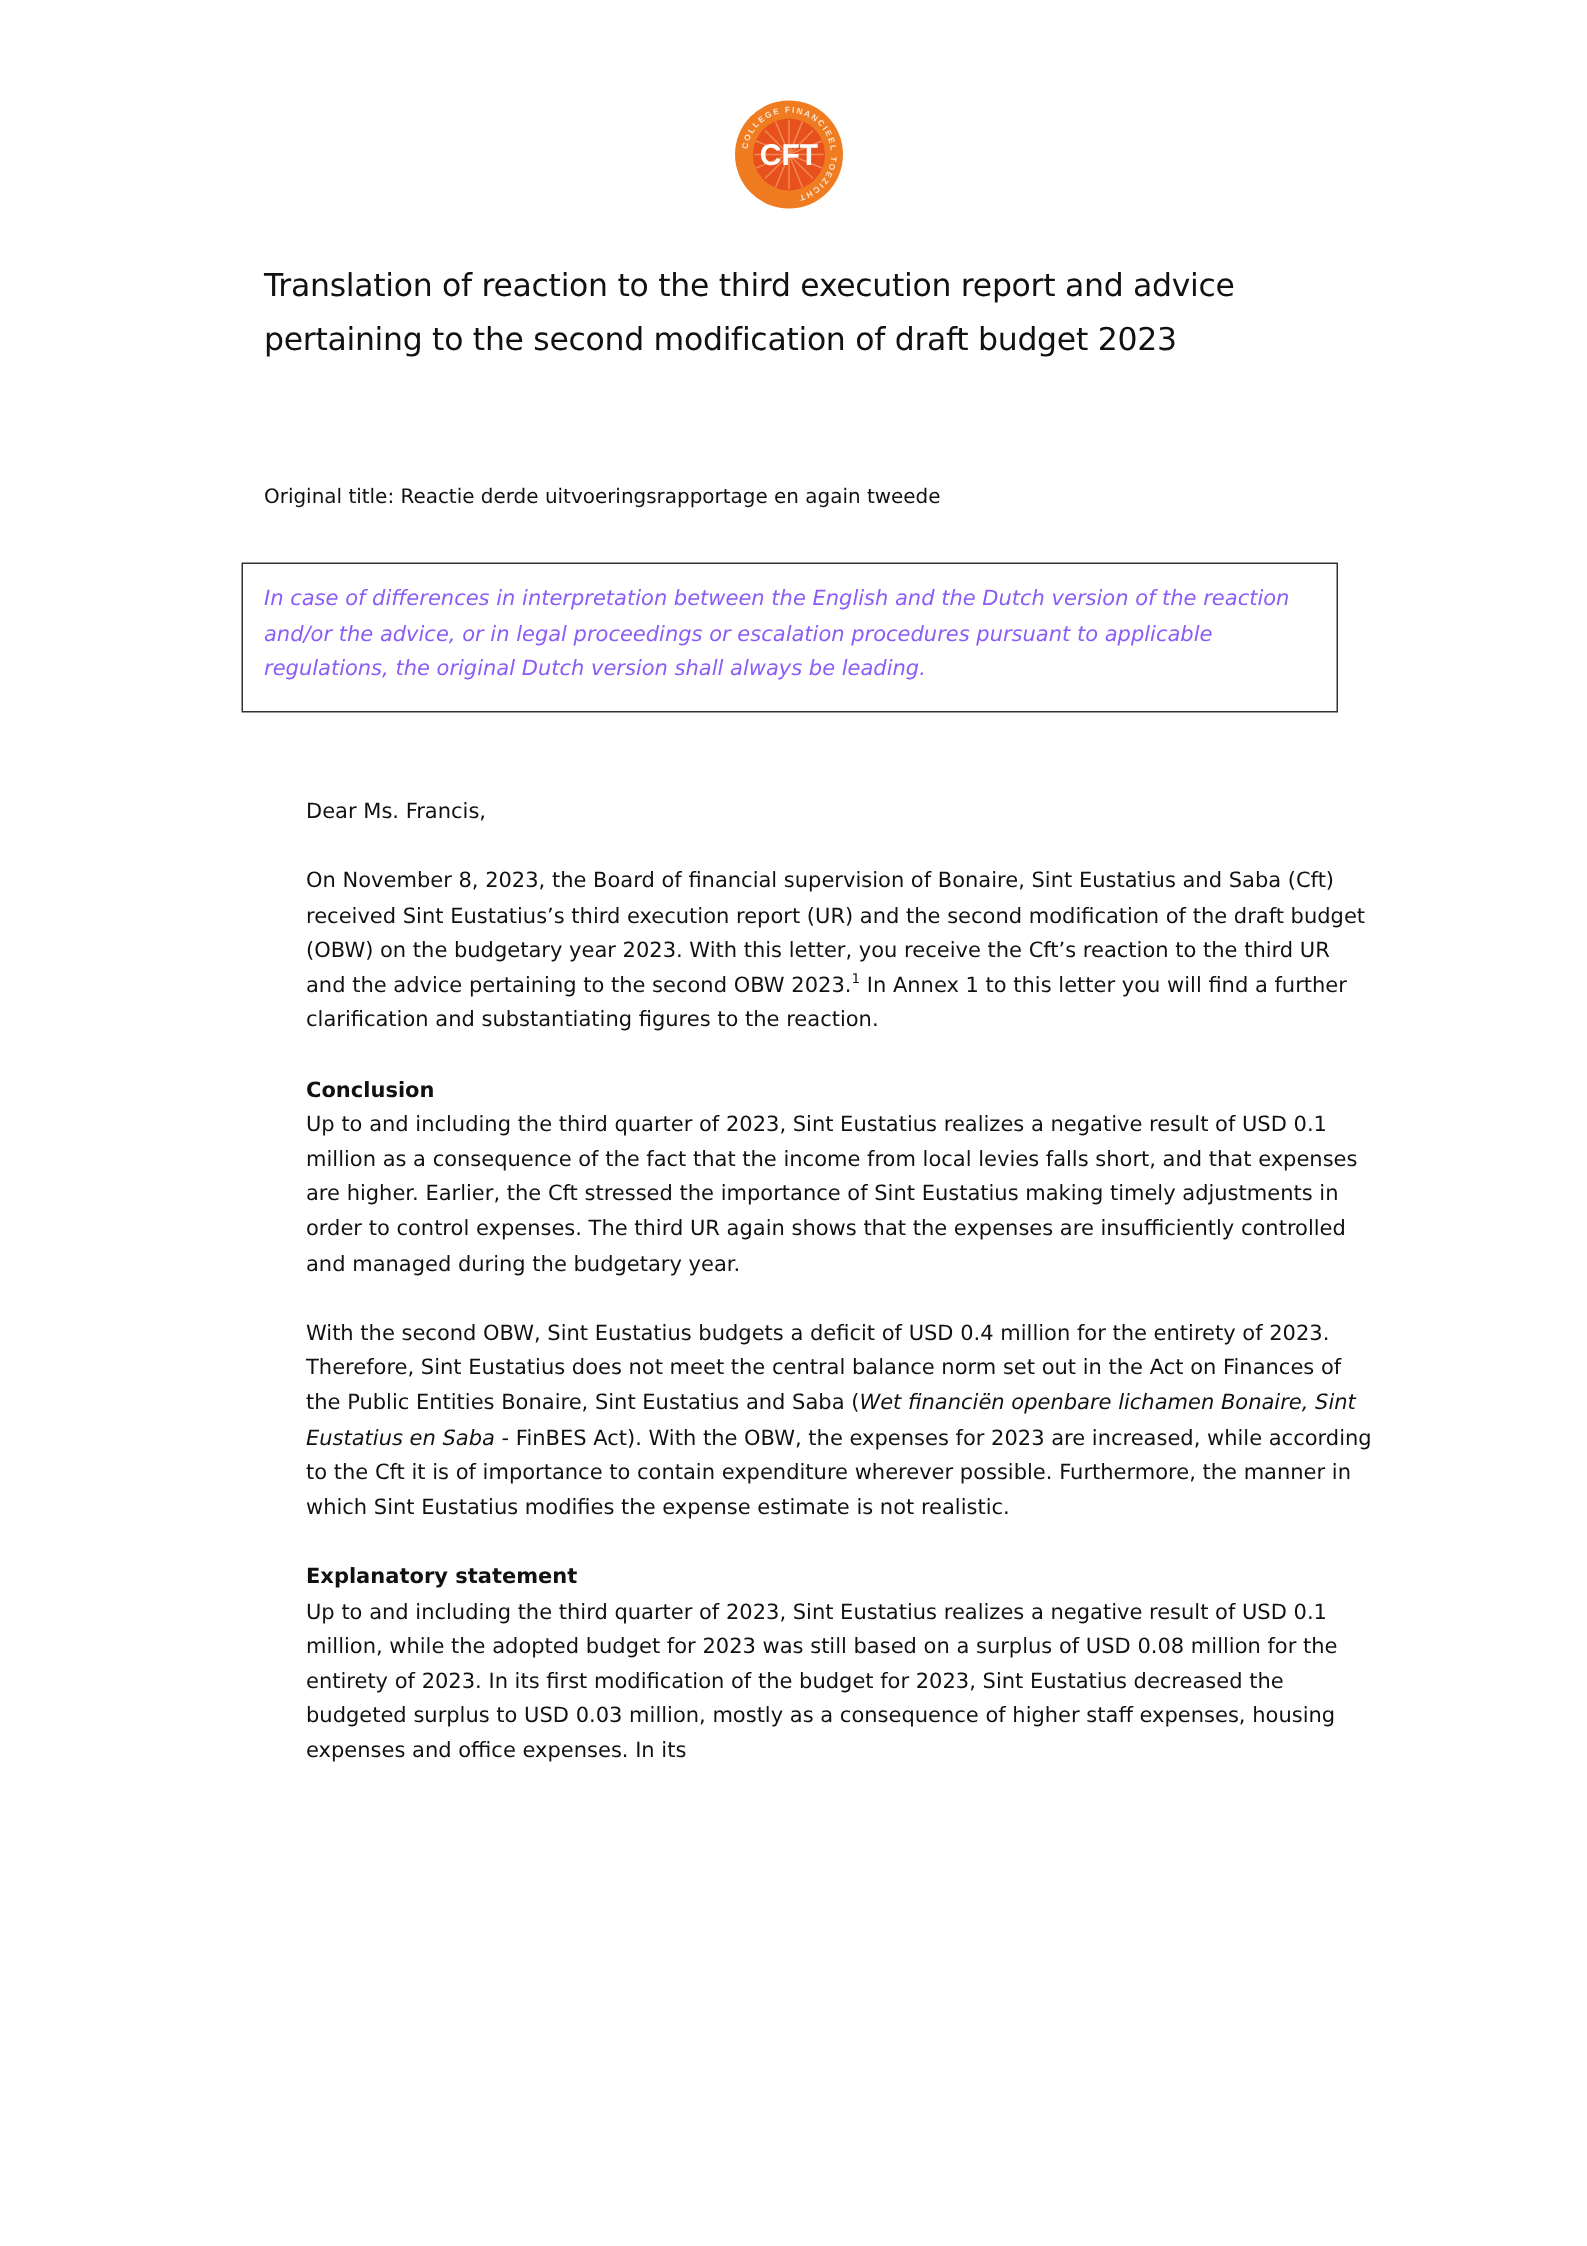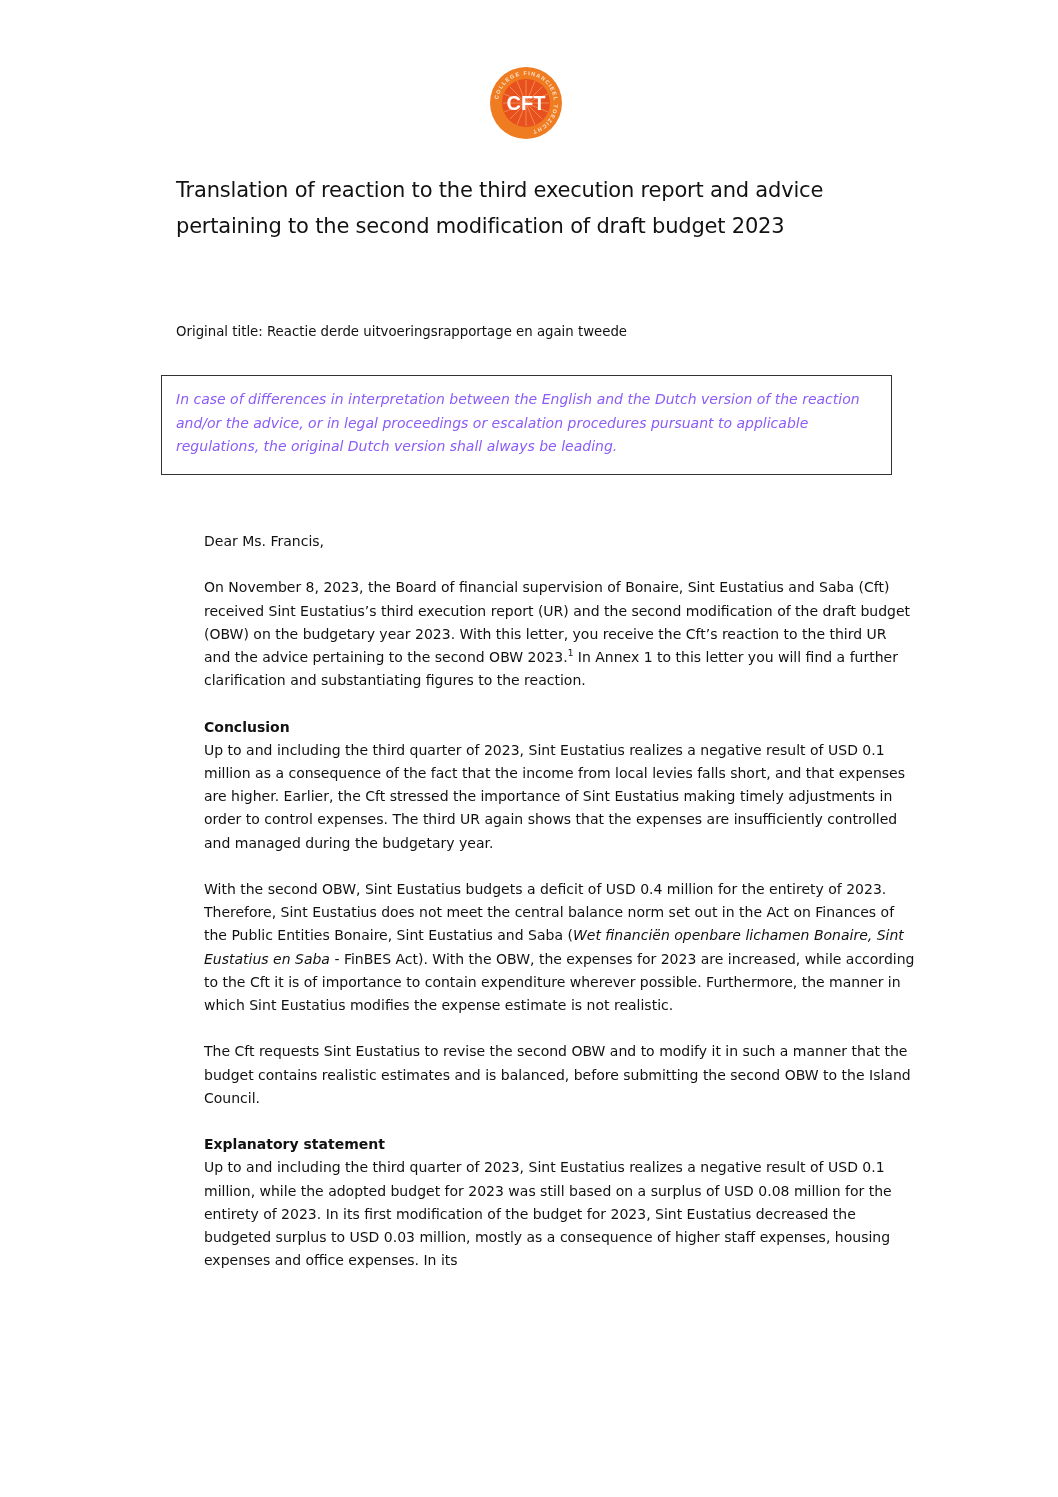--- a/index.html
+++ b/index.html
@@ -61,17 +61,16 @@
 <div class="body">
   <p>Dear Ms. Francis,</p>
 
   <p><span>On November 8, 2023, the Board of financial supervision of Bonaire, Sint Eustatius and Saba (Cft) received Sint Eustatius’s third execution report (UR) and the second modification of the draft budget (OBW) on the budgetary year 2023. With this letter, you receive the Cft’s reaction to the third UR and the advice pertaining to the second OBW 2023.</span><sup>1</sup><span> In Annex 1 to this letter you will find a further clarification and substantiating figures to the reaction.</span></p>
 
   <h3>Conclusion</h3>
   <p>Up to and including the third quarter of 2023, Sint Eustatius realizes a negative result of USD 0.1 million as a consequence of the fact that the income from local levies falls short, and that expenses are higher. Earlier, the Cft stressed the importance of Sint Eustatius making timely adjustments in order to control expenses. The third UR again shows that the expenses are insufficiently controlled and managed during the budgetary year.</p>
 
   <p><span>With the second OBW, Sint Eustatius budgets a deficit of USD 0.4 million for the entirety of 2023. Therefore, Sint Eustatius does not meet the central balance norm set out in the Act on Finances of the Public Entities Bonaire, Sint Eustatius and Saba (</span><em>Wet financiën openbare lichamen Bonaire, Sint Eustatius en Saba</em><span> - FinBES Act). With the OBW, the expenses for 2023 are increased, while according to the Cft it is of importance to contain expenditure wherever possible. Furthermore, the manner in which Sint Eustatius modifies the expense estimate is not realistic.</span></p>
 
-  <p>The Cft requests Sint Eustatius to revise the second OBW and to modify it in such a manner that the budget contains realistic estimates and is balanced, before submitting the second OBW to the Island Council.</p>
 
   <h3>Explanatory statement</h3>
   <p>Up to and including the third quarter of 2023, Sint Eustatius realizes a negative result of USD 0.1 million, while the adopted budget for 2023 was still based on a surplus of USD 0.08 million for the entirety of 2023. In its first modification of the budget for 2023, Sint Eustatius decreased the budgeted surplus to USD 0.03 million, mostly as a consequence of higher staff expenses, housing expenses and office expenses. In its</p>
 </div>
 
 </body></html>

